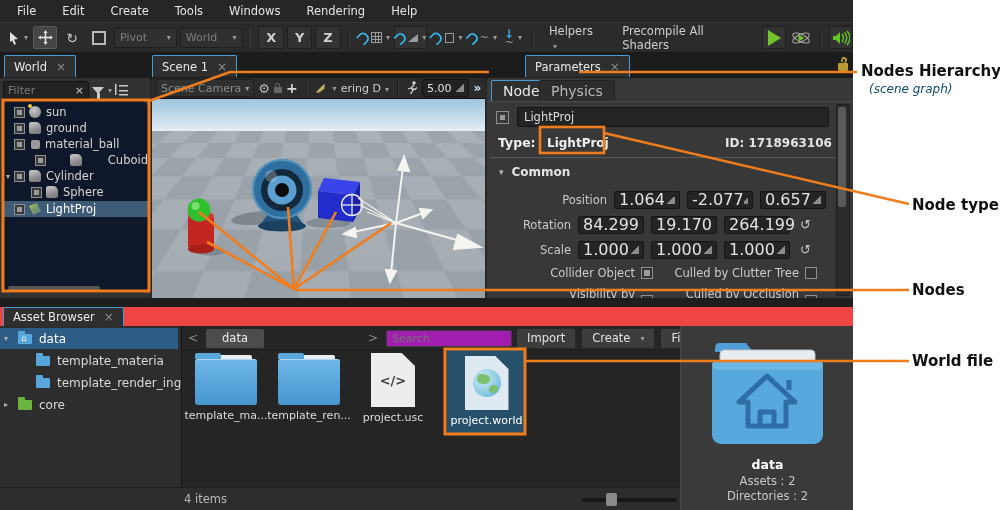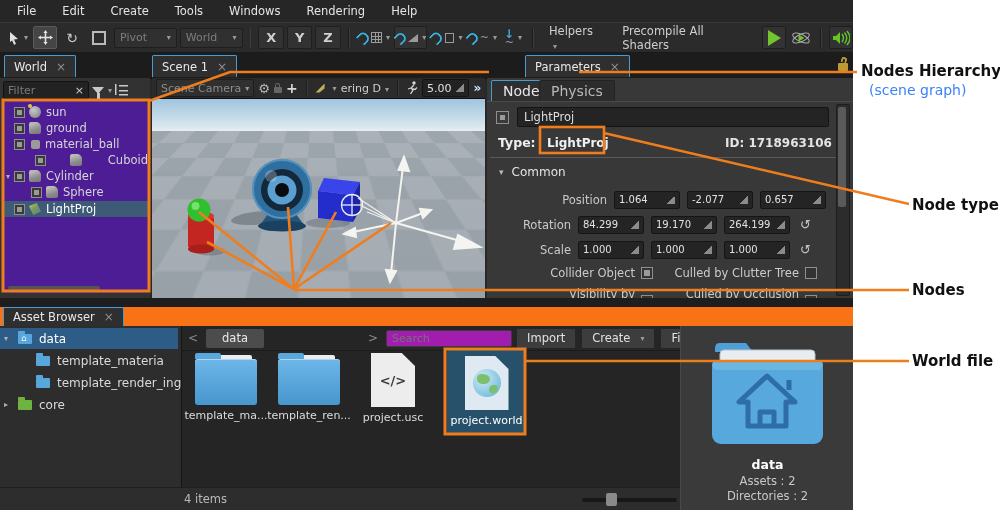--- a/index.html
+++ b/index.html
@@ -41,21 +41,21 @@
   .filterrow{position:absolute;left:0;top:2px;width:150px;height:20px;display:flex;align-items:center;gap:3px;padding-left:3px;box-sizing:border-box;}
   .filter-input{width:86px;height:18px;background:#222;border:1px solid #121212;border-radius:2px;color:#d0d0d0;font-size:11px;display:flex;align-items:center;padding:0 4px;justify-content:space-between;box-sizing:border-box;}
   .ph{color:#7a7a7a;}
   .funnel{width:0;height:0;border-left:6px solid transparent;border-right:6px solid transparent;border-top:7px solid #c9c9c9;position:relative;}
   .funnel::after{content:"";position:absolute;left:-1.5px;top:-1px;width:3px;height:7px;background:#c9c9c9;}
   .hier-icon{width:13px;height:12px;background:
     linear-gradient(#c9c9c9,#c9c9c9) 4px 1px/9px 1.5px no-repeat,
     linear-gradient(#c9c9c9,#c9c9c9) 4px 5.5px/9px 1.5px no-repeat,
     linear-gradient(#c9c9c9,#c9c9c9) 4px 10px/9px 1.5px no-repeat,
     linear-gradient(#c9c9c9,#c9c9c9) 0 0/1.5px 11px no-repeat;}
-  .wtree{position:absolute;left:2px;top:23px;width:146px;height:192px;background:#4c1d95;border-radius:7px;}
+  .wtree{position:absolute;left:2px;top:23px;width:146px;height:192px;background:#0f172a;border-radius:7px;}
   .wrow{position:absolute;left:0;width:146px;height:16px;display:flex;align-items:center;font-size:11.5px;color:#d6d6d6;}
   .wrow.sel{background:#3d5a77;color:#fff;}
   .cb{width:11px;height:11px;border:1px solid #8f8f8f;background:#3a3a3a;box-sizing:border-box;display:inline-flex;align-items:center;justify-content:center;flex:0 0 auto;}
   .cb::after{content:"";width:5px;height:5px;background:#9a9a9a;}
   .exp{width:12px;color:#b0b0b0;font-size:8px;text-align:center;flex:0 0 auto;}
   .nicon{width:12px;height:12px;margin:0 5px 0 4px;flex:0 0 auto;border-radius:2px;}
   .nicon.mesh{background:linear-gradient(160deg,#b9b9b9 20%,#8d8d8d 60%,#777 100%);border-radius:2px 5px 2px 2px;}
   .nicon.sunic{background:radial-gradient(circle at 38% 35%,#c8c8c8,#7d7d7d);border-radius:50%;position:relative;}
   .nicon.sunic::after{content:"";position:absolute;left:-1px;top:-2px;width:4px;height:4px;background:#e7c43a;border-radius:50%;}
   .nicon.matball{background:#9a9a9a;width:9px;height:9px;margin-left:6px;}
@@ -82,34 +82,34 @@
   .subtab{position:absolute;top:2px;height:21px;display:flex;align-items:center;padding:0 11px;font-size:14px;color:#e6e6e6;box-sizing:border-box;}
   .subtab.on{background:#2f2f2f;border:1px solid #4a9dd4;border-bottom:none;border-radius:2px 2px 0 0;}
   .subtab.off{background:#2c2c2c;border:1px solid #232323;border-bottom:none;color:#b9b9b9;border-radius:2px 2px 0 0;}
   .subtabline{position:absolute;left:0;top:23px;width:366px;height:1px;background:#4a4a4a;}
   .name-input{position:absolute;left:30px;top:29px;width:312px;height:20px;background:#242424;border:1px solid #141414;border-radius:2px;color:#dedede;font-size:11.5px;padding:0 6px;box-sizing:border-box;font-family:"DejaVu Sans",sans-serif;}
   .typeL{font-weight:bold;color:#f0f0f0;font-size:12.5px;}
   .typeV{color:#f0f0f0;font-size:12px;font-weight:bold;}
   .idL{font-weight:bold;color:#e4e4e4;font-size:12px;}
   .hr{position:absolute;left:3px;width:348px;height:1px;background:#5a5a5a;}
   .secarrow{color:#b9b9b9;font-size:9px;}
-  .sec{color:#e3e3e3;font-size:12px;margin-left:8px;}
+  .sec{color:#e3e3e3;font-size:12px;margin-left:8px;font-weight:bold;}
   .prow{position:absolute;left:0;width:366px;height:19px;display:flex;align-items:center;}
   .plabel{width:84px;text-align:right;color:#c9c9c9;font-size:11.5px;padding-right:7px;flex:0 0 auto;}
   .vfield{width:66px;height:18px;background:#242424;border:1px solid #151515;border-radius:2px;display:flex;align-items:center;justify-content:space-between;padding:0 4px;box-sizing:border-box;margin-right:7px;}
-  .vtxt{color:#e2e2e2;font-size:10px;text-align:right;}
+  .vtxt{color:#e2e2e2;font-size:16px;text-align:right;}
   .vreset{width:17px;height:17px;color:#c2c2c2;font-size:13px;display:flex;align-items:center;justify-content:center;}
   .pcbrow{position:absolute;width:366px;display:flex;align-items:center;font-size:11.5px;color:#cbcbcb;}
   .pcb{width:12px;height:12px;border:1px solid #8f8f8f;background:#333;box-sizing:border-box;margin:0 6px;display:inline-flex;align-items:center;justify-content:center;}
   .pcb.filled::after{content:"";width:6px;height:6px;background:#9a9a9a;}
   .vscroll{position:absolute;right:3px;top:26px;width:12px;height:190px;background:#2c2c2c;border:1px solid #1d1d1d;border-radius:2px;}
   .vthumb{position:absolute;left:1px;top:2px;width:8px;height:100px;background:#5a5a5a;border-radius:2px;}
   
   .ab-split{position:absolute;left:0;top:298px;width:853px;height:9px;background:#1e1e1e;}
-  .ab-tabstrip{position:absolute;left:0;top:307px;width:853px;height:19px;background:#f97316;}
+  .ab-tabstrip{position:absolute;left:0;top:307px;width:853px;height:19px;background:#ef4444;}
   .ab-tab{position:absolute;left:3px;top:0;height:19px;}
   .ab{position:absolute;left:0;top:326px;width:853px;height:184px;background:#2d2d2d;}
   .abtree{position:absolute;left:0;top:0;width:178px;height:161px;background:#2d2d2d;}
   .abrow{position:absolute;left:0;width:178px;height:21px;display:flex;align-items:center;font-size:12px;color:#dadada;}
   .abrow.sel{background:#2d5c86;color:#fff;}
   .fold{width:14px;height:10px;background:#58a7dc;border-radius:1px;position:relative;flex:0 0 auto;margin-right:7px;}
   .fold::before{content:"";position:absolute;left:0;top:-3px;width:7px;height:3px;background:#58a7dc;border-radius:1px 1px 0 0;}
   .fold.green{background:#6cb33f;}
   .fold.green::before{background:#6cb33f;}
   .fold .hglyph{position:absolute;left:3px;top:-2px;font-size:9px;color:#eaf4fb;line-height:12px;}
@@ -134,21 +134,21 @@
   .abpreview{position:absolute;left:680px;top:0;width:173px;height:184px;background:#3a3a3a;border-left:1px solid #4a4a4a;box-sizing:border-box;}
   .pv-name{position:absolute;left:0;top:131px;width:173px;text-align:center;color:#fff;font-weight:bold;font-size:12.5px;}
   .pv-line{position:absolute;left:0;width:173px;text-align:center;color:#c9c9c9;font-size:11.5px;}
   .ab-status{position:absolute;left:0;top:487px;width:680px;height:23px;background:#2d2d2d;border-top:1px solid #1f1f1f;box-sizing:border-box;}
   .items-count{position:absolute;left:184px;top:4px;color:#b9b9b9;font-size:11.5px;}
   .slider-track{position:absolute;left:582px;top:10px;width:95px;height:4px;background:#181818;border-radius:2px;}
   .slider-handle{position:absolute;left:606px;top:5px;width:11px;height:13px;background:#8a8a8a;border-radius:2px;}
   
   .ann-svg{position:absolute;left:0;top:0;pointer-events:none;}
   .ann-label{position:absolute;color:#111;font-weight:bold;font-size:15px;white-space:nowrap;}
-  .ann-sub{position:absolute;color:#3b82f6;font-size:14px;white-space:nowrap;}
+  .ann-sub{position:absolute;color:#0c4a6e;font-style:italic;font-size:12px;white-space:nowrap;}
 </style>
 </head>
 <body>
 
 <div class="stage">
   <div class="editor">
 
     <div class="menubar">
       <div class="menu-item">File</div>
       <div class="menu-item">Edit</div>

